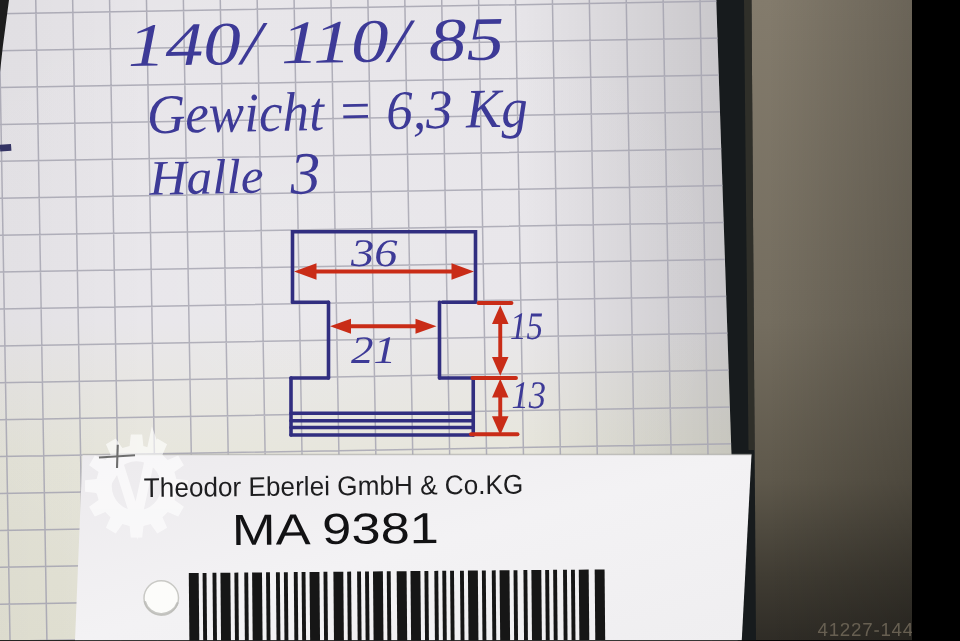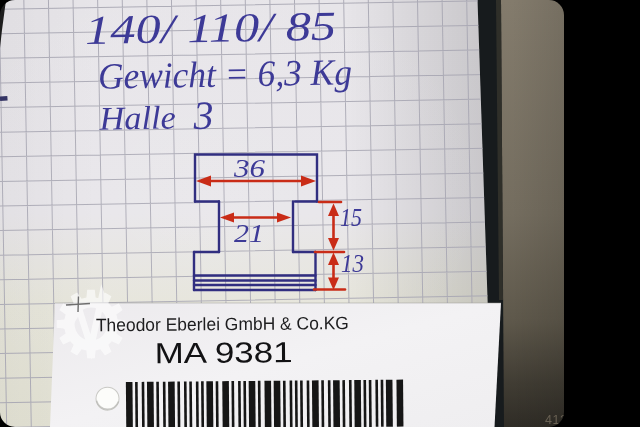--- a/index.html
+++ b/index.html
@@ -1,15 +1,15 @@
 <!DOCTYPE html>
 <html><head><meta charset="utf-8">
 <style>
 html,body{margin:0;padding:0;background:#000;}
-#stage{position:relative;width:564px;height:427px;overflow:hidden;font-family:"Liberation Sans",sans-serif;border-radius:15px;}
+#stage{position:relative;width:608px;height:427px;overflow:hidden;font-family:"Liberation Sans",sans-serif;}
 #stage svg{filter:blur(0.3px);}
 </style></head>
 <body>
 <div id="stage">
 <svg width="640" height="427" viewBox="0 0 640 427" xmlns="http://www.w3.org/2000/svg">
 <defs>
   <linearGradient id="bgv" x1="0" y1="0" x2="0" y2="1">
     <stop offset="0" stop-color="#837b6c"></stop>
     <stop offset="0.5" stop-color="#746d5f"></stop>
     <stop offset="0.75" stop-color="#5e584b"></stop>

